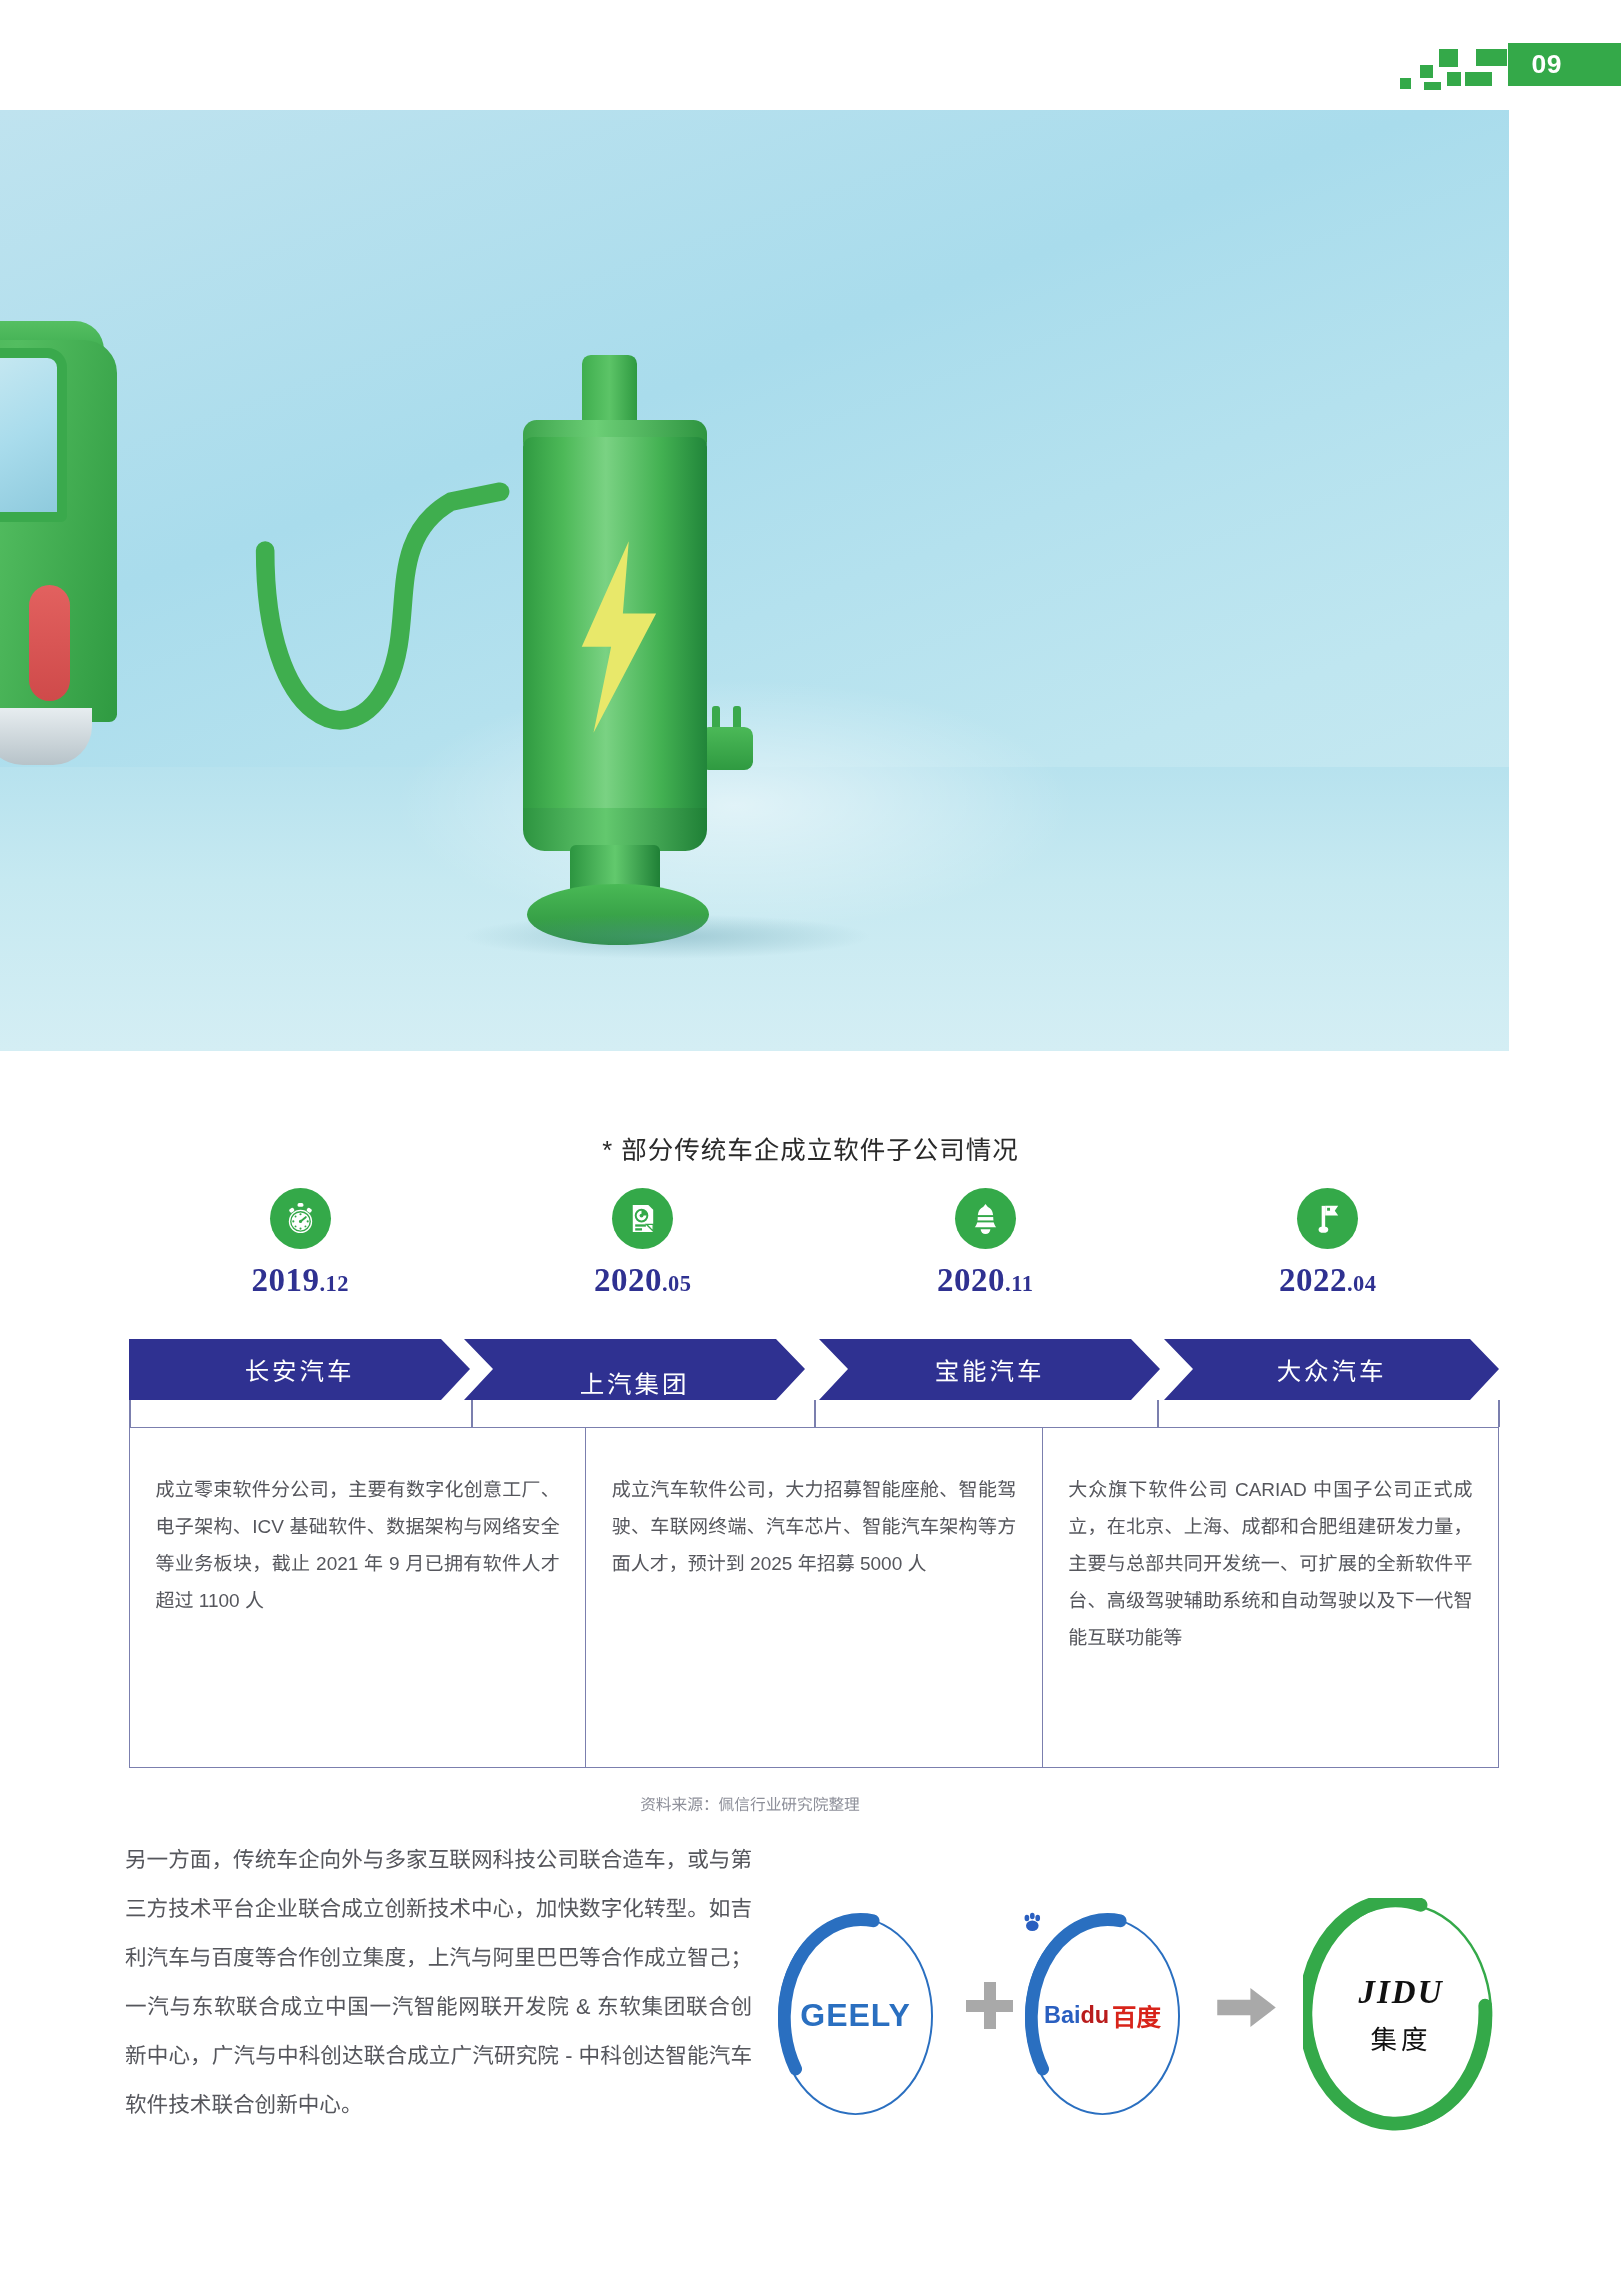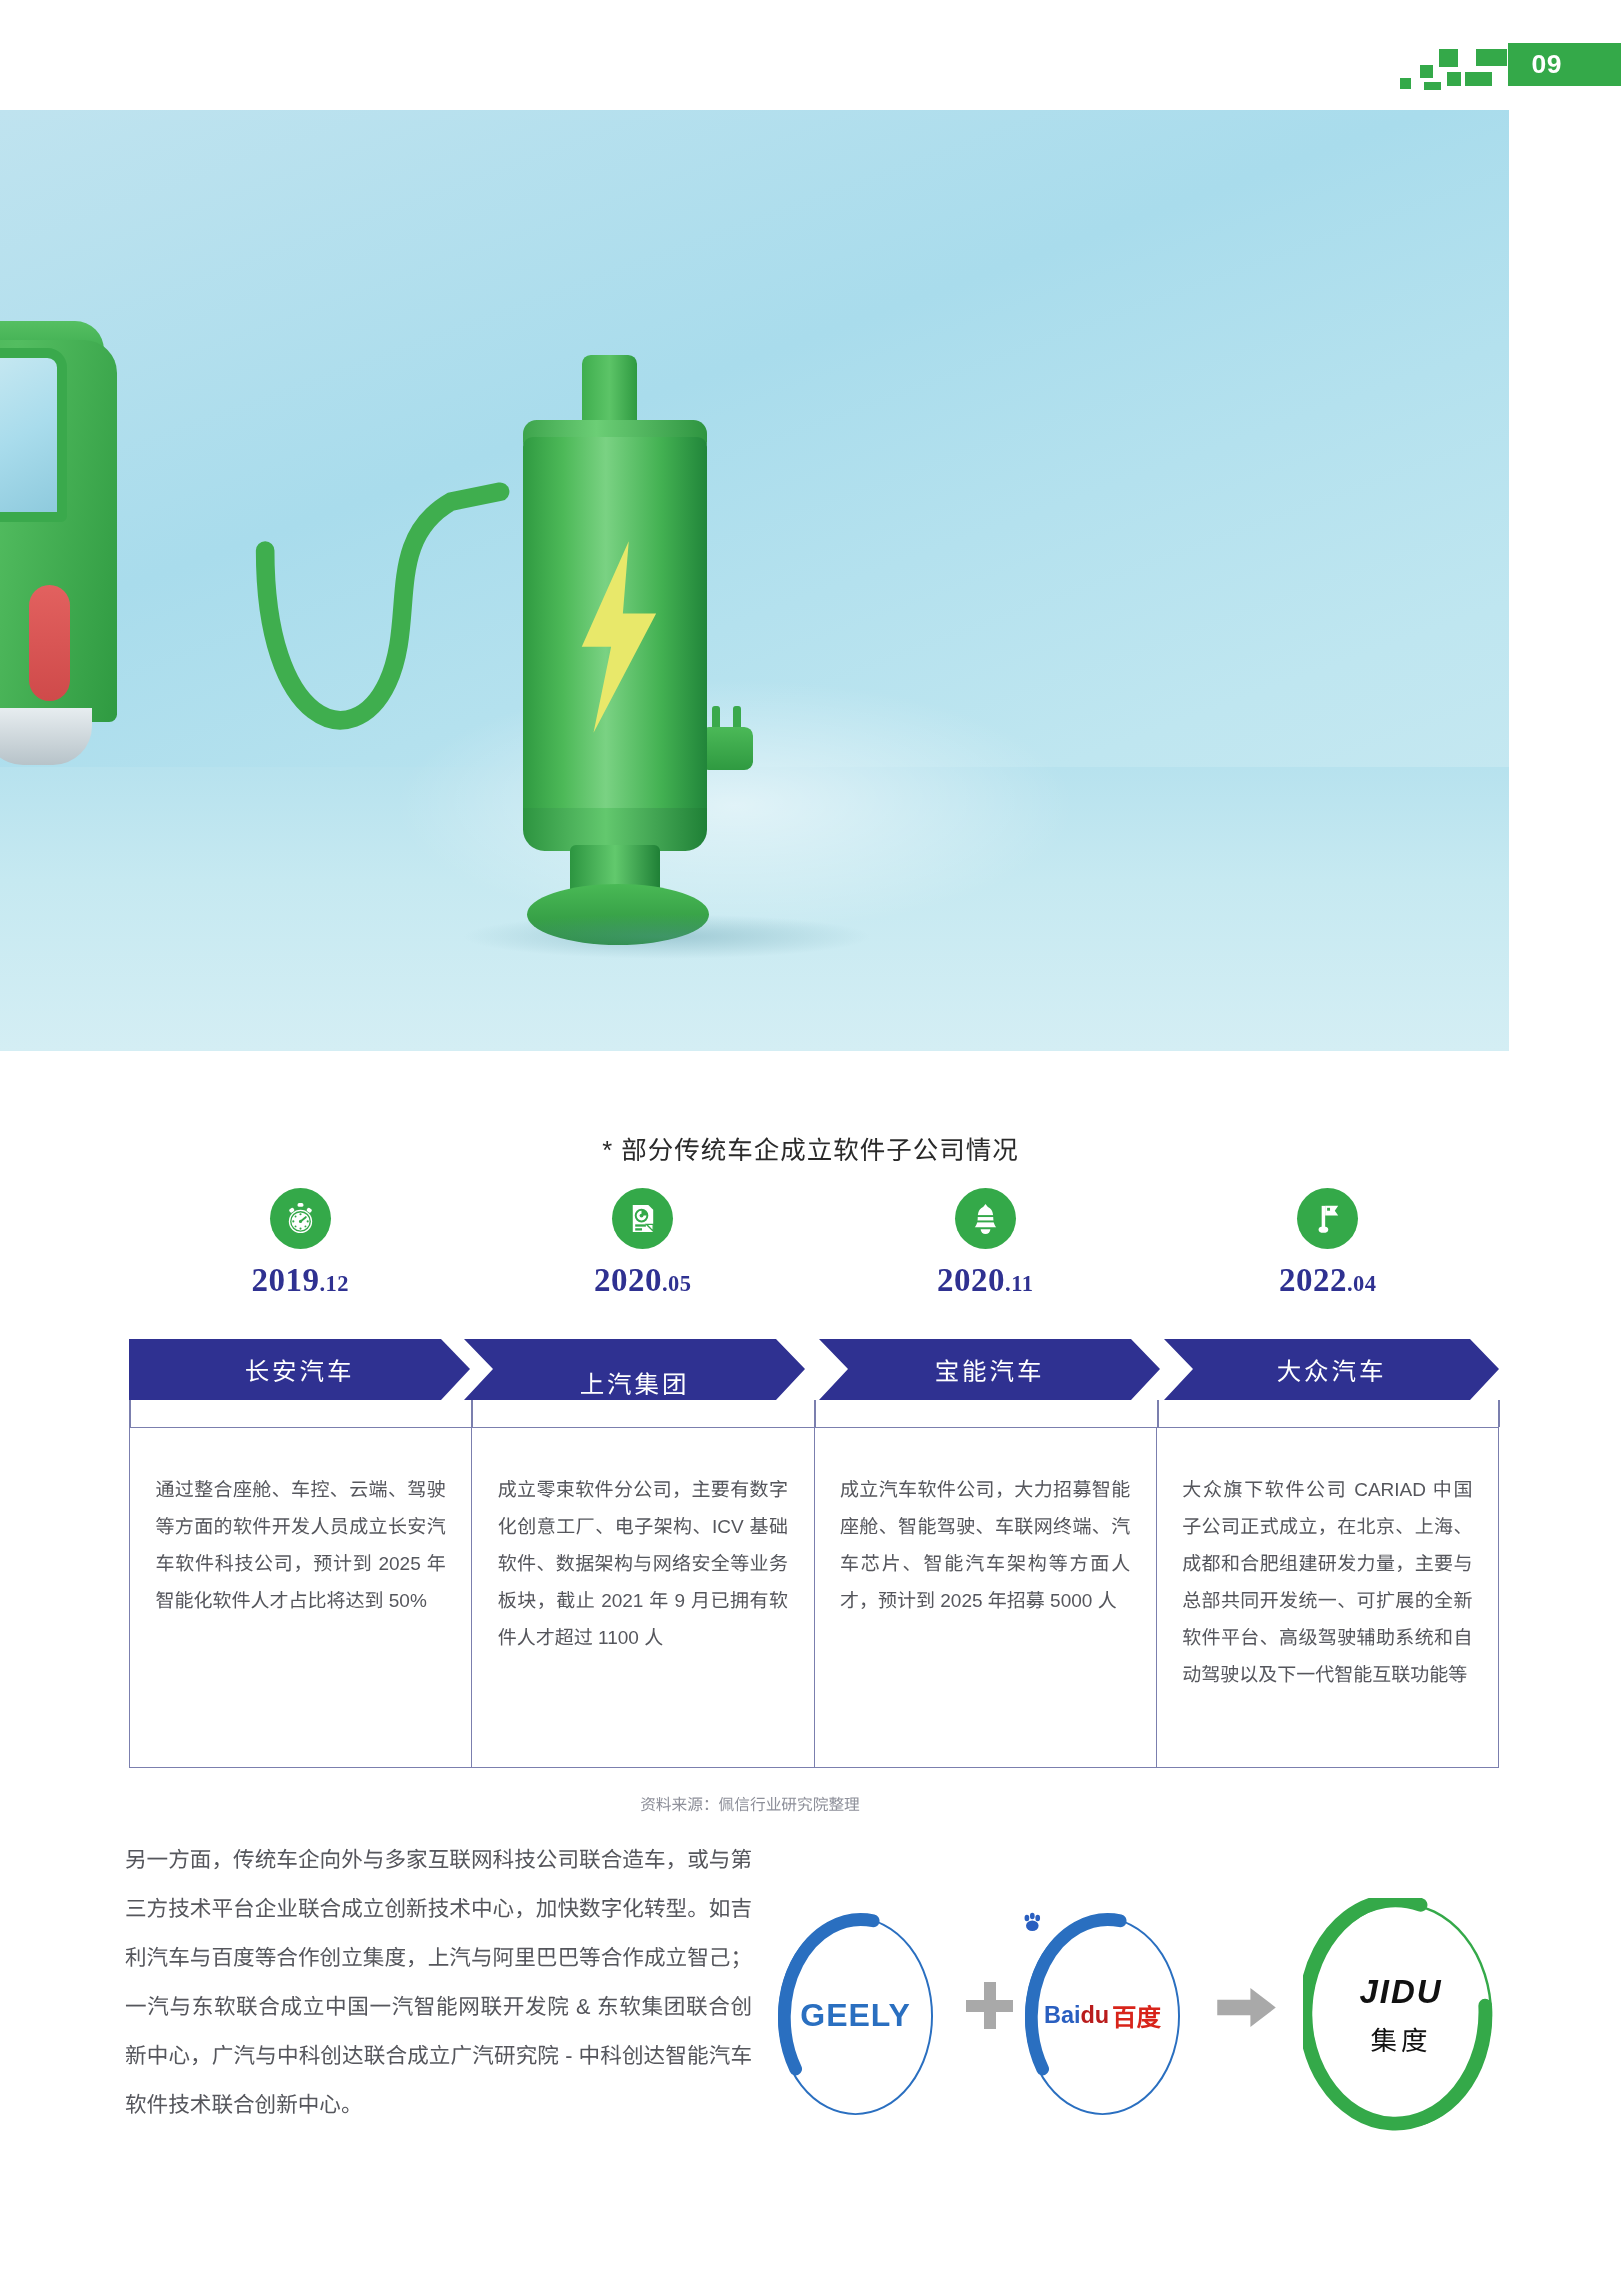--- a/index.html
+++ b/index.html
@@ -108,21 +108,21 @@
   .ring{position:absolute;width:163px;height:208px;}
   .ring svg{position:absolute;left:0;top:0;}
   .ring-label{position:absolute;left:0;top:0;width:163px;height:208px;
     display:flex;flex-direction:column;align-items:center;justify-content:center;}
   .geely-txt{color:#2a6fc0;font-size:32px;font-weight:700;letter-spacing:1px;
     font-family:"Liberation Sans",sans-serif;}
   .baidu-txt{display:flex;align-items:center;font-size:23.5px;font-weight:700;}
   .baidu-bai{color:#2a5fc0;}
   .baidu-du{color:#b91c1c;}
   .baidu-cn{color:#d8241a;font-size:24.5px;margin-left:2.9px;}
-  .jidu-txt{color:#111;font-size:33px;font-weight:700;font-style:italic;letter-spacing:2px;}
+  .jidu-txt{color:#111;font-size:33px;font-weight:700;font-style:italic;letter-spacing:2px;font-family:Liberation Serif, serif;}
   .jidu-cn{color:#111;font-size:26.5px;margin-top:7.8px;letter-spacing:3.9px;}
   .plus{position:absolute;left:192px;top:84px;width:47px;height:47px;}
   .plus::before,.plus::after{content:"";position:absolute;background:#a9a9a9;}
   .plus::before{left:17.6px;top:0;width:12.7px;height:47px;}
   .plus::after{left:0;top:17.6px;width:47px;height:12.7px;}
   .arrow{position:absolute;left:443px;top:90px;width:59px;height:39px;}
 </style>
 </head>
 <body>
 
@@ -276,23 +276,20 @@
 </div>
 
 <div class="tick" style="left:129px;"></div>
 <div class="tick" style="left:471px;"></div>
 <div class="tick" style="left:814px;"></div>
 <div class="tick" style="left:1157px;"></div>
 <div class="tick" style="left:1498px;"></div>
 
 <div class="boxes">
   <div class="box">
-    <p>通过整合座舱、车控、云端、驾驶等方面的软件开发人员成立长安汽车软件科技公司，预计到 2025 年智能化软件人才占比将达到 50%</p>
-  </div>
-  <div class="box">
     <p>成立零束软件分公司，主要有数字化创意工厂、电子架构、ICV 基础软件、数据架构与网络安全等业务板块，截止 2021 年 9 月已拥有软件人才超过 1100 人</p>
   </div>
   <div class="box">
     <p>成立汽车软件公司，大力招募智能座舱、智能驾驶、车联网终端、汽车芯片、智能汽车架构等方面人才，预计到 2025 年招募 5000 人</p>
   </div>
   <div class="box">
     <p>大众旗下软件公司 CARIAD 中国子公司正式成立，在北京、上海、成都和合肥组建研发力量，主要与总部共同开发统一、可扩展的全新软件平台、高级驾驶辅助系统和自动驾驶以及下一代智能互联功能等</p>
   </div>
 </div>
 

